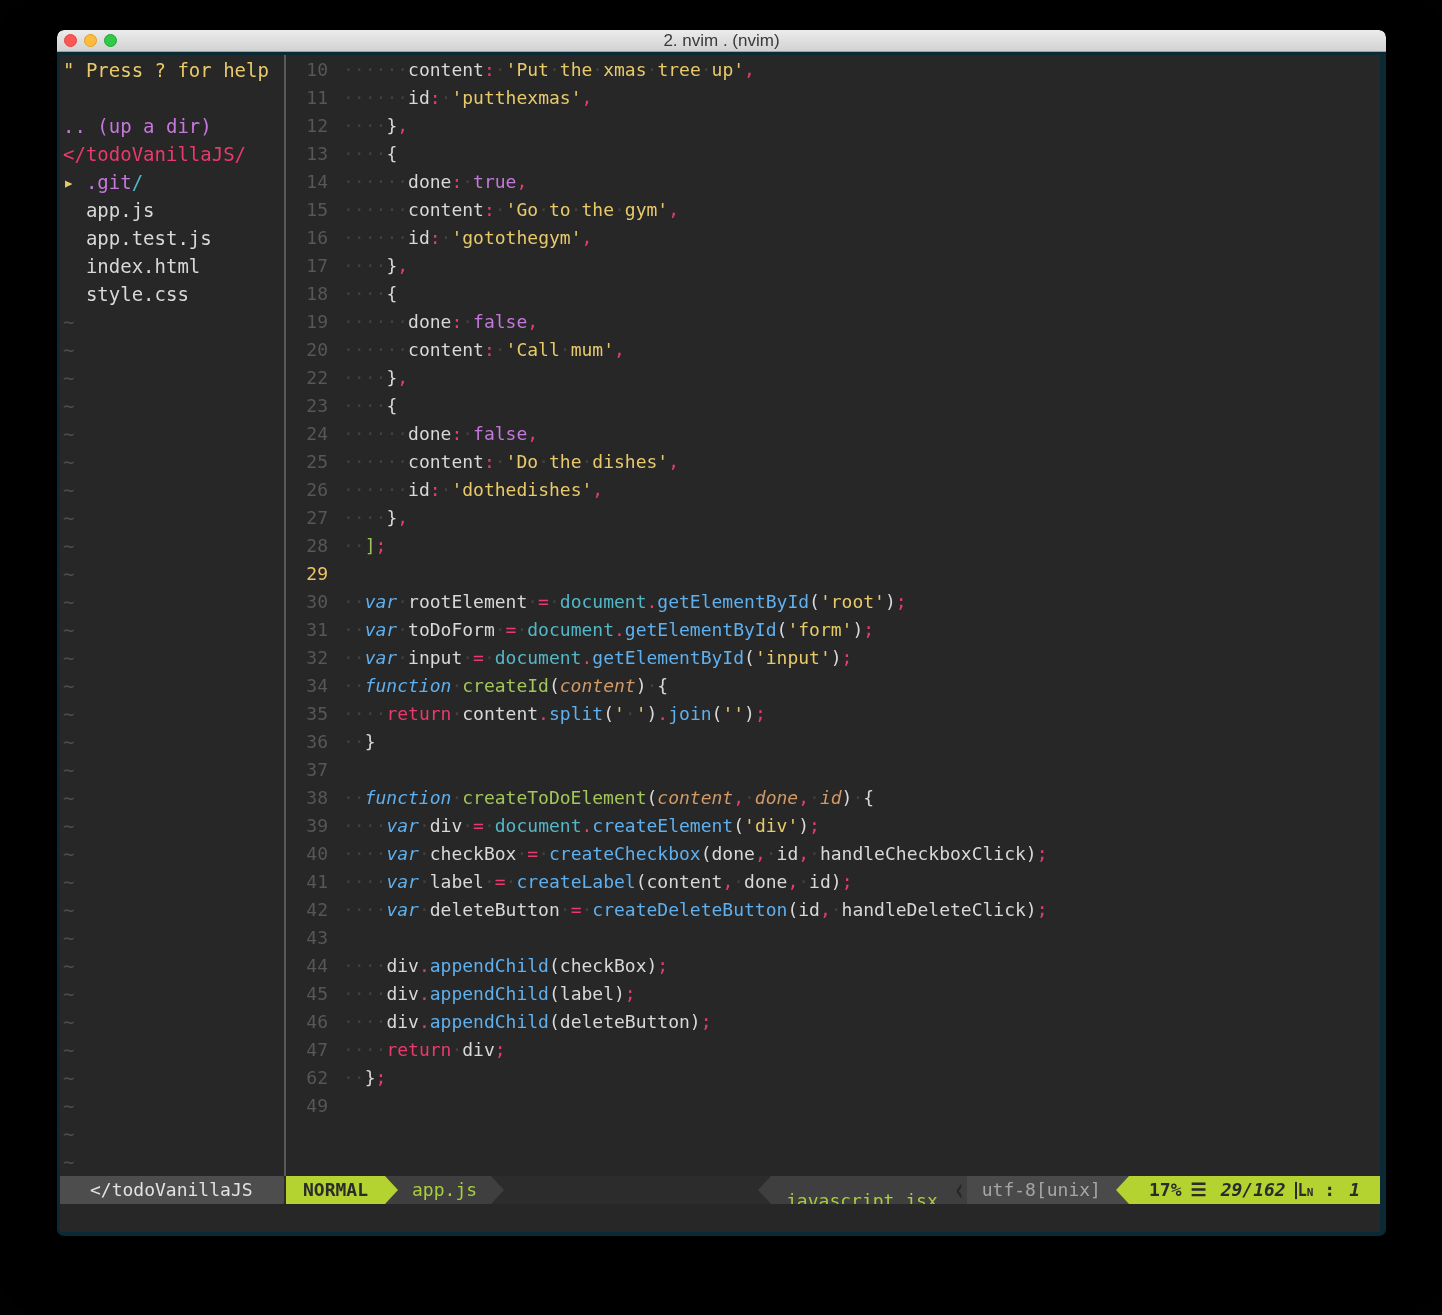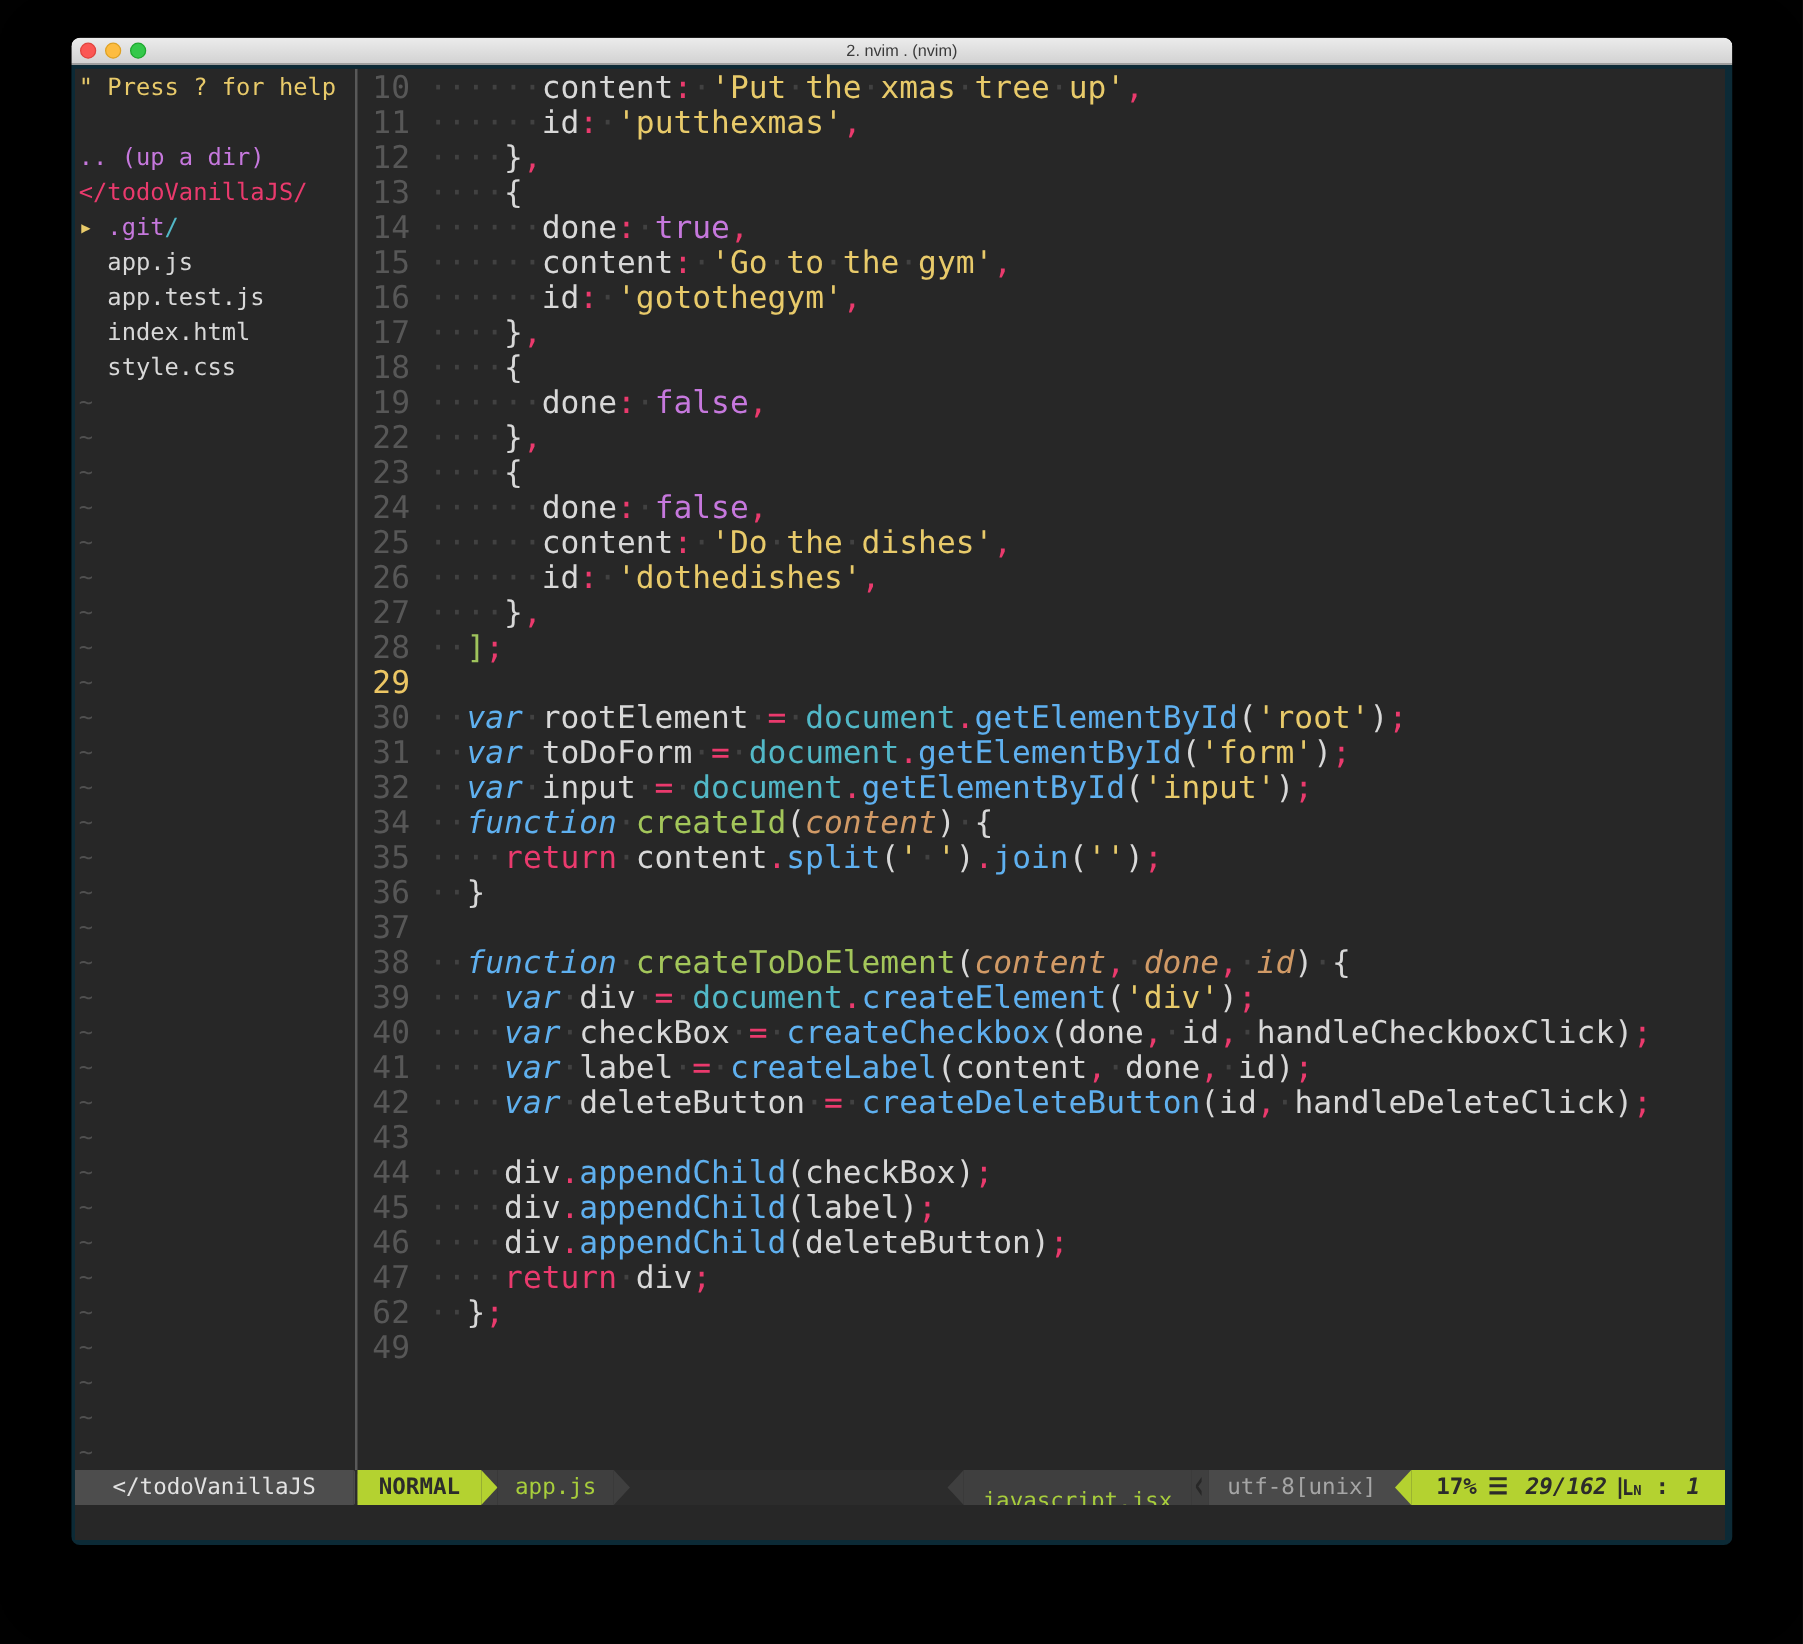--- a/index.html
+++ b/index.html
@@ -12,42 +12,42 @@
   
   .titlebar { position:relative; height:22px;
               background:linear-gradient(#ececec,#d2d2d2);
               border-bottom:1px solid #9f9f9f; border-radius:7px 7px 0 0; }
   .lights { position:absolute; left:7px; top:4px; display:flex; gap:7px; }
   .light { width:13px; height:13px; border-radius:50%; display:inline-block; }
   .light.red    { background:#fb5754; border:1px solid #e0443e; }
   .light.yellow { background:#fdbc40; border:1px solid #dea123; }
   .light.green  { background:#34c84a; border:1px solid #1ea72e; }
   .title { text-align:center; line-height:21px; font-family:"Liberation Sans",sans-serif;
-           font-size:13px; color:#3a3a3a; }
+           font-size:17px; color:#3a3a3a; }
 
   
   .term { height:1184px; background:#0c2a36; padding:3px 6px 4px 3px;
           display:flex; flex-direction:column; }
   .main { display:flex; height:1121px; background:#272727; overflow:hidden; }
 
   
   .sidebar { width:224px; padding:1px 0 0 3px; font-size:19px; line-height:28px;
              overflow:hidden; flex-shrink:0; }
   .sidebar .row { height:28px; white-space:pre; }
   .sidebar .row.tilde { color:#4f4f4f; }
   .t-y  { color:#e8ca6a; }
   .t-pu { color:#c678dd; }
   .t-rd { color:#ea3a6d; }
   .t-cy { color:#52b8c7; }
   .t-w  { color:#d8d8d8; }
 
   .vsep { width:2px; background:#595959; flex-shrink:0; }
 
   
-  .editor { flex:1; padding:1px 0 0 6px; font-size:25px; line-height:28px; overflow:hidden; }
+  .editor { flex:1; padding:1px 0 0 6px; font-size:18px; line-height:28px; overflow:hidden; }
   .eline { height:28px; white-space:pre; }
   .ln { display:inline-block; width:36px; text-align:right; margin-right:15px;
         color:#575757; }
   .ln.cur { color:#ecc664; }
   .d   { color:#414141; }               
   .t-p  { color:#ea3a6d; }              
   .t-s  { color:#e8ca6a; }              
   .t-kw { color:#5fb0ef; font-style:italic; } 
   .t-fn { color:#5fb0ef; }              
   .t-bi { color:#52b8c7; }              
@@ -149,20 +149,21 @@
           <div class="eline"><span class="ln">10</span><span class="d">·</span><span class="d">·</span><span class="d">·</span><span class="d">·</span><span class="d">·</span><span class="d">·</span><span class="t-w">content</span><span class="t-p">:</span><span class="d">·</span><span class="t-s">'Put</span><span class="d">·</span><span class="t-s">the</span><span class="d">·</span><span class="t-s">xmas</span><span class="d">·</span><span class="t-s">tree</span><span class="d">·</span><span class="t-s">up'</span><span class="t-p">,</span></div>
           <div class="eline"><span class="ln">11</span><span class="d">·</span><span class="d">·</span><span class="d">·</span><span class="d">·</span><span class="d">·</span><span class="d">·</span><span class="t-w">id</span><span class="t-p">:</span><span class="d">·</span><span class="t-s">'putthexmas'</span><span class="t-p">,</span></div>
           <div class="eline"><span class="ln">12</span><span class="d">·</span><span class="d">·</span><span class="d">·</span><span class="d">·</span><span class="t-w">}</span><span class="t-p">,</span></div>
           <div class="eline"><span class="ln">13</span><span class="d">·</span><span class="d">·</span><span class="d">·</span><span class="d">·</span><span class="t-w">{</span></div>
           <div class="eline"><span class="ln">14</span><span class="d">·</span><span class="d">·</span><span class="d">·</span><span class="d">·</span><span class="d">·</span><span class="d">·</span><span class="t-w">done</span><span class="t-p">:</span><span class="d">·</span><span class="t-bo">true</span><span class="t-p">,</span></div>
           <div class="eline"><span class="ln">15</span><span class="d">·</span><span class="d">·</span><span class="d">·</span><span class="d">·</span><span class="d">·</span><span class="d">·</span><span class="t-w">content</span><span class="t-p">:</span><span class="d">·</span><span class="t-s">'Go</span><span class="d">·</span><span class="t-s">to</span><span class="d">·</span><span class="t-s">the</span><span class="d">·</span><span class="t-s">gym'</span><span class="t-p">,</span></div>
           <div class="eline"><span class="ln">16</span><span class="d">·</span><span class="d">·</span><span class="d">·</span><span class="d">·</span><span class="d">·</span><span class="d">·</span><span class="t-w">id</span><span class="t-p">:</span><span class="d">·</span><span class="t-s">'gotothegym'</span><span class="t-p">,</span></div>
           <div class="eline"><span class="ln">17</span><span class="d">·</span><span class="d">·</span><span class="d">·</span><span class="d">·</span><span class="t-w">}</span><span class="t-p">,</span></div>
           <div class="eline"><span class="ln">18</span><span class="d">·</span><span class="d">·</span><span class="d">·</span><span class="d">·</span><span class="t-w">{</span></div>
           <div class="eline"><span class="ln">19</span><span class="d">·</span><span class="d">·</span><span class="d">·</span><span class="d">·</span><span class="d">·</span><span class="d">·</span><span class="t-w">done</span><span class="t-p">:</span><span class="d">·</span><span class="t-bo">false</span><span class="t-p">,</span></div>
+          <div class="eline"><span class="ln">20</span><span class="d">·</span><span class="d">·</span><span class="d">·</span><span class="d">·</span><span class="d">·</span><span class="d">·</span><span class="t-w">content</span><span class="t-p">:</span><span class="d">·</span><span class="t-s">'Call</span><span class="d">·</span><span class="t-s">mum'</span><span class="t-p">,</span></div>
           <div class="eline"><span class="ln">22</span><span class="d">·</span><span class="d">·</span><span class="d">·</span><span class="d">·</span><span class="t-w">}</span><span class="t-p">,</span></div>
           <div class="eline"><span class="ln">23</span><span class="d">·</span><span class="d">·</span><span class="d">·</span><span class="d">·</span><span class="t-w">{</span></div>
           <div class="eline"><span class="ln">24</span><span class="d">·</span><span class="d">·</span><span class="d">·</span><span class="d">·</span><span class="d">·</span><span class="d">·</span><span class="t-w">done</span><span class="t-p">:</span><span class="d">·</span><span class="t-bo">false</span><span class="t-p">,</span></div>
           <div class="eline"><span class="ln">25</span><span class="d">·</span><span class="d">·</span><span class="d">·</span><span class="d">·</span><span class="d">·</span><span class="d">·</span><span class="t-w">content</span><span class="t-p">:</span><span class="d">·</span><span class="t-s">'Do</span><span class="d">·</span><span class="t-s">the</span><span class="d">·</span><span class="t-s">dishes'</span><span class="t-p">,</span></div>
           <div class="eline"><span class="ln">26</span><span class="d">·</span><span class="d">·</span><span class="d">·</span><span class="d">·</span><span class="d">·</span><span class="d">·</span><span class="t-w">id</span><span class="t-p">:</span><span class="d">·</span><span class="t-s">'dothedishes'</span><span class="t-p">,</span></div>
           <div class="eline"><span class="ln">27</span><span class="d">·</span><span class="d">·</span><span class="d">·</span><span class="d">·</span><span class="t-w">}</span><span class="t-p">,</span></div>
           <div class="eline"><span class="ln">28</span><span class="d">·</span><span class="d">·</span><span class="t-gb">]</span><span class="t-p">;</span></div>
           <div class="eline"><span class="ln cur">29</span></div>
           <div class="eline"><span class="ln">30</span><span class="d">·</span><span class="d">·</span><span class="t-kw">var</span><span class="d">·</span><span class="t-w">rootElement</span><span class="d">·</span><span class="t-p">=</span><span class="d">·</span><span class="t-bi">document</span><span class="t-p">.</span><span class="t-fn">getElementById</span><span class="t-w">(</span><span class="t-s">'root'</span><span class="t-w">)</span><span class="t-p">;</span></div>
           <div class="eline"><span class="ln">31</span><span class="d">·</span><span class="d">·</span><span class="t-kw">var</span><span class="d">·</span><span class="t-w">toDoForm</span><span class="d">·</span><span class="t-p">=</span><span class="d">·</span><span class="t-bi">document</span><span class="t-p">.</span><span class="t-fn">getElementById</span><span class="t-w">(</span><span class="t-s">'form'</span><span class="t-w">)</span><span class="t-p">;</span></div>

